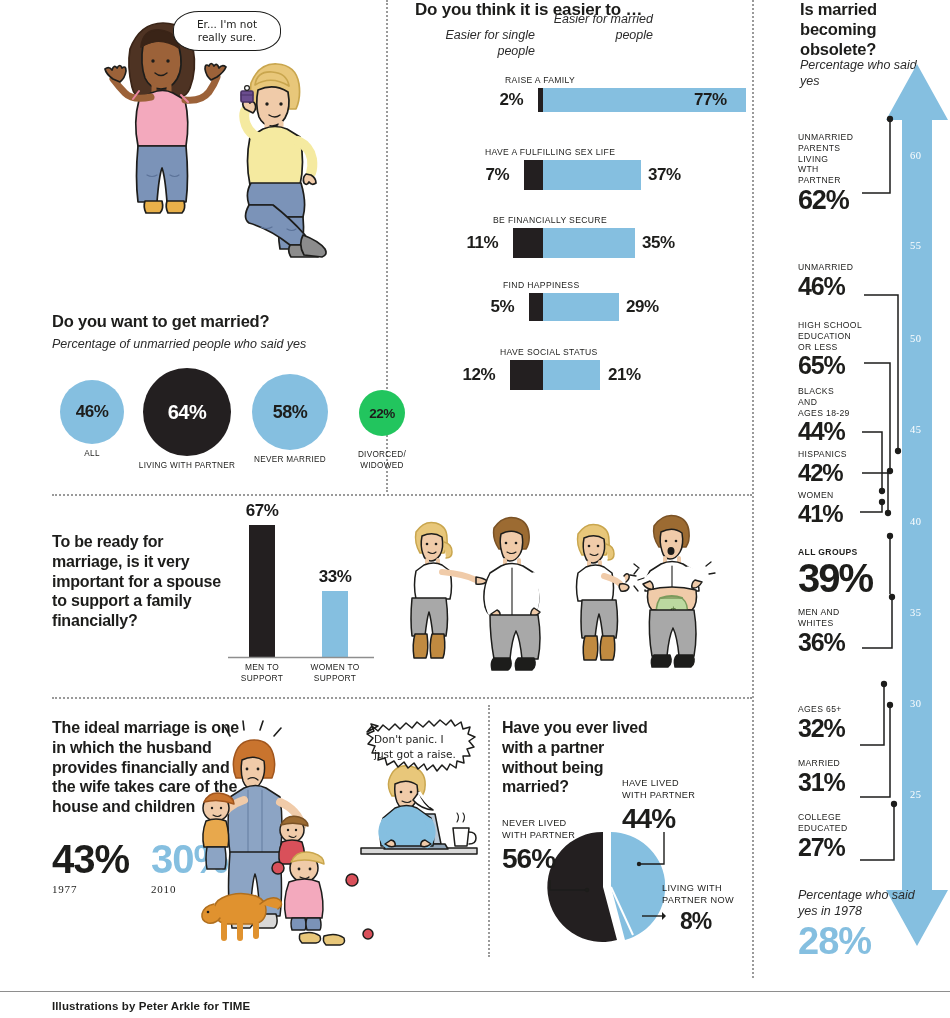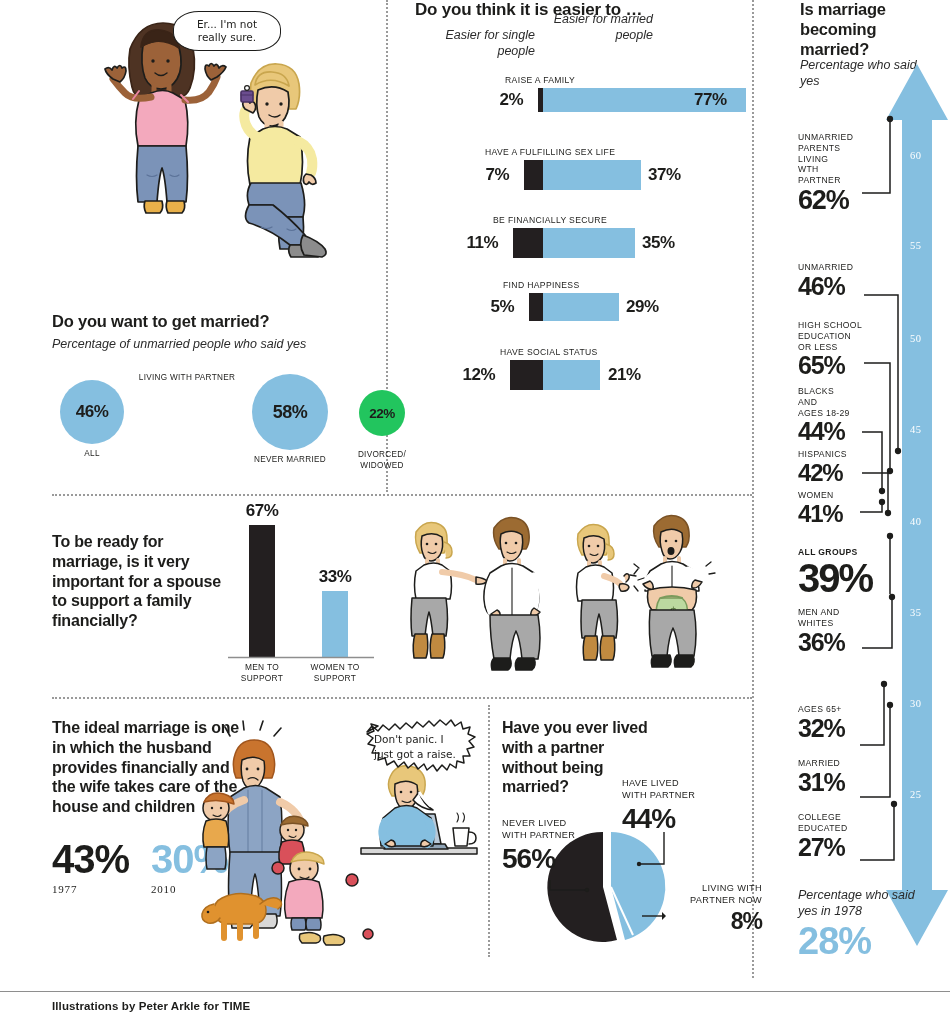--- a/index.html
+++ b/index.html
@@ -198,20 +198,21 @@
   </div>
 
   <div id="circles">
 
     <div class="circ-wrap" style="left:0px; top:12px; width:80px;">
       <div class="circ" style="width:64px; height:64px; background:#85bfe0; color:#1d1d1b; font-size:17px; margin:0 auto;">46%</div>
       <div class="circ-cap">ALL</div>
     </div>
 
     <div class="circ-wrap" style="left:80px; top:0px; width:110px;">
+      <div class="circ" style="width:88px; height:88px; background:#231f20; color:#ffffff; font-size:20px; margin:0 auto;">64%</div>
       <div class="circ-cap">LIVING WITH PARTNER</div>
     </div>
 
     <div class="circ-wrap" style="left:190px; top:6px; width:96px;">
       <div class="circ" style="width:76px; height:76px; background:#85bfe0; color:#1d1d1b; font-size:18px; margin:0 auto;">58%</div>
       <div class="circ-cap">NEVER MARRIED</div>
     </div>
 
     <div class="circ-wrap" style="left:285px; top:22px; width:90px;">
       <div class="circ" style="width:46px; height:46px; background:#22c55e; color:#1d1d1b; font-size:13.5px; margin:0 auto;">22%</div>
@@ -510,33 +511,33 @@
     <div style="position:absolute; left:120px; top:60px; width:120px; text-align:left;">
       <div class="caps">HAVE LIVED<br>WITH PARTNER</div>
       <div class="bignum blk" style="font-size:28px; line-height:1.1; margin-top:2px;">44%</div>
     </div>
 
     <svg style="position:absolute; left:132px; top:112px;" width="36" height="46" viewBox="0 0 36 46">
       <path d="M30 2 L30 34 L6 34" stroke="#1d1d1b" stroke-width="1.4" fill="none"></path>
       <circle cx="5" cy="34" r="2.2" fill="#1d1d1b"></circle>
     </svg>
 
-    <div style="position:absolute; left:160px; top:165px; width:100px; text-align:right;">
+    <div style="position:absolute; left:160px; top:165px; width:100px; text-align:left;">
       <div class="caps">LIVING WITH<br>PARTNER NOW</div>
       <div class="bignum blk" style="font-size:23px; line-height:1.1; margin-top:2px; margin-left:18px;">8%</div>
     </div>
 
     <svg style="position:absolute; left:138px; top:192px;" width="26" height="12" viewBox="0 0 26 12">
       <path d="M2 6 L22 6" stroke="#1d1d1b" stroke-width="1.4" fill="none"></path>
       <path d="M22 2 L26 6 L22 10 Z" fill="#1d1d1b"></path>
     </svg>
   </div>
 
   <div id="arrowcol">
-    <div class="qtitle" style="position:absolute; left:38px; top:0px; width:130px; font-size:16.5px; line-height:1.2;">Is marriage becoming married?</div>
+    <div class="qtitle" style="position:absolute; left:38px; top:0px; width:130px; font-size:16.5px; line-height:1.2;">Is married becoming obsolete?</div>
     <div class="sublabel" style="position:absolute; left:38px; top:58px; width:120px;">Percentage who said yes</div>
 
     <svg style="position:absolute; left:122px; top:64px;" width="66" height="882" viewBox="0 0 66 882">
       <path d="M33 0 L64 56 L48 56 L48 826 L64 826 L33 882 L2 826 L18 826 L18 56 L2 56 Z" fill="#85bfe0"></path>
     </svg>
 
     <div class="arrow-scale-num" style="left:148px; top:150px;">60</div>
     <div class="arrow-scale-num" style="left:148px; top:240px;">55</div>
     <div class="arrow-scale-num" style="left:148px; top:333px;">50</div>
     <div class="arrow-scale-num" style="left:148px; top:424px;">45</div>

